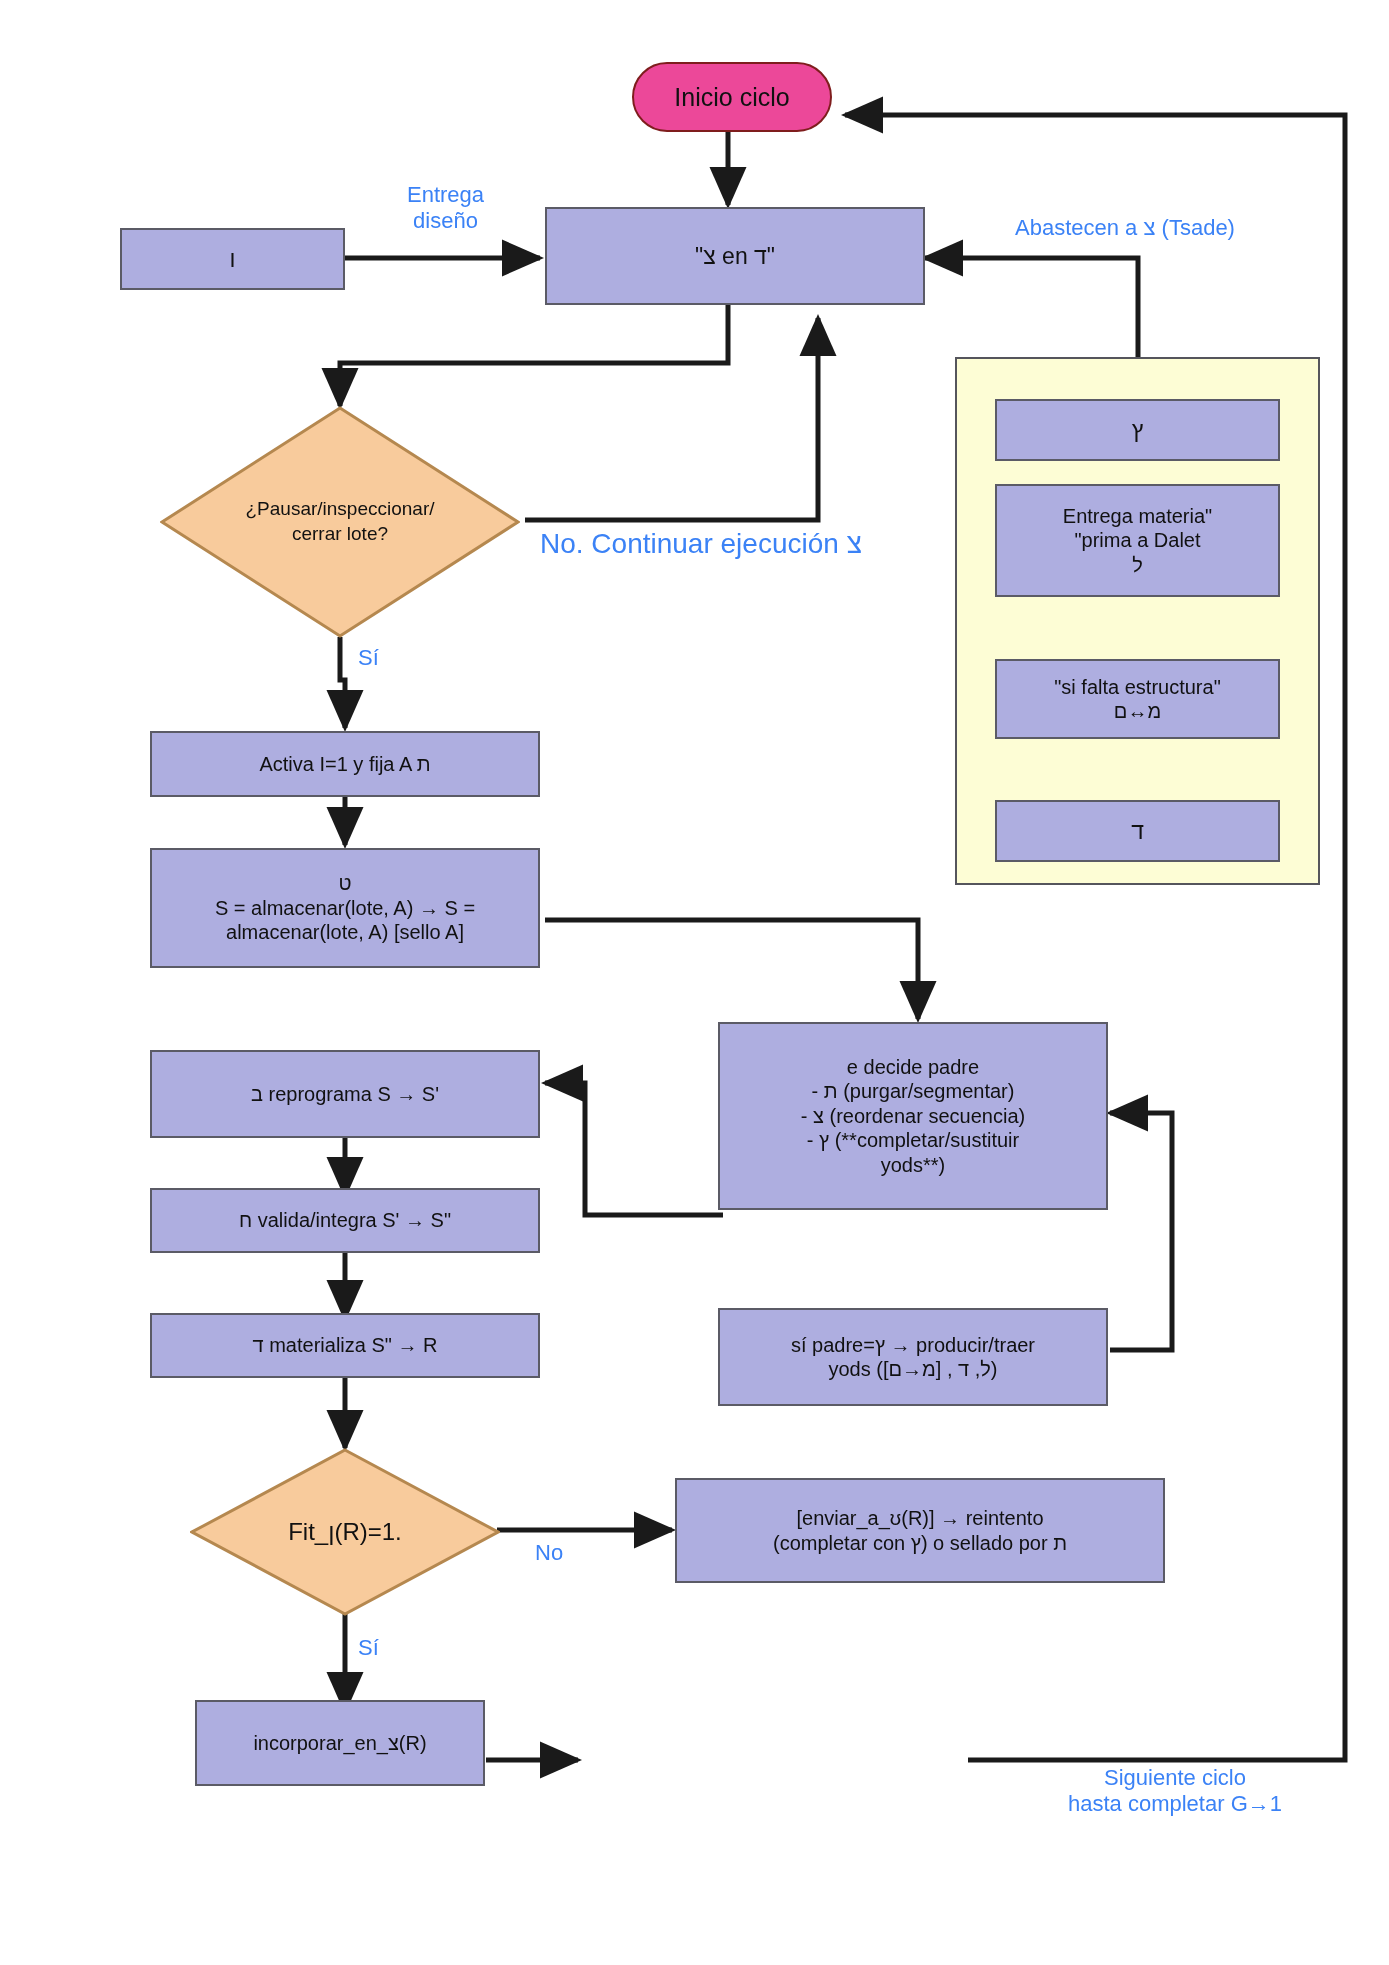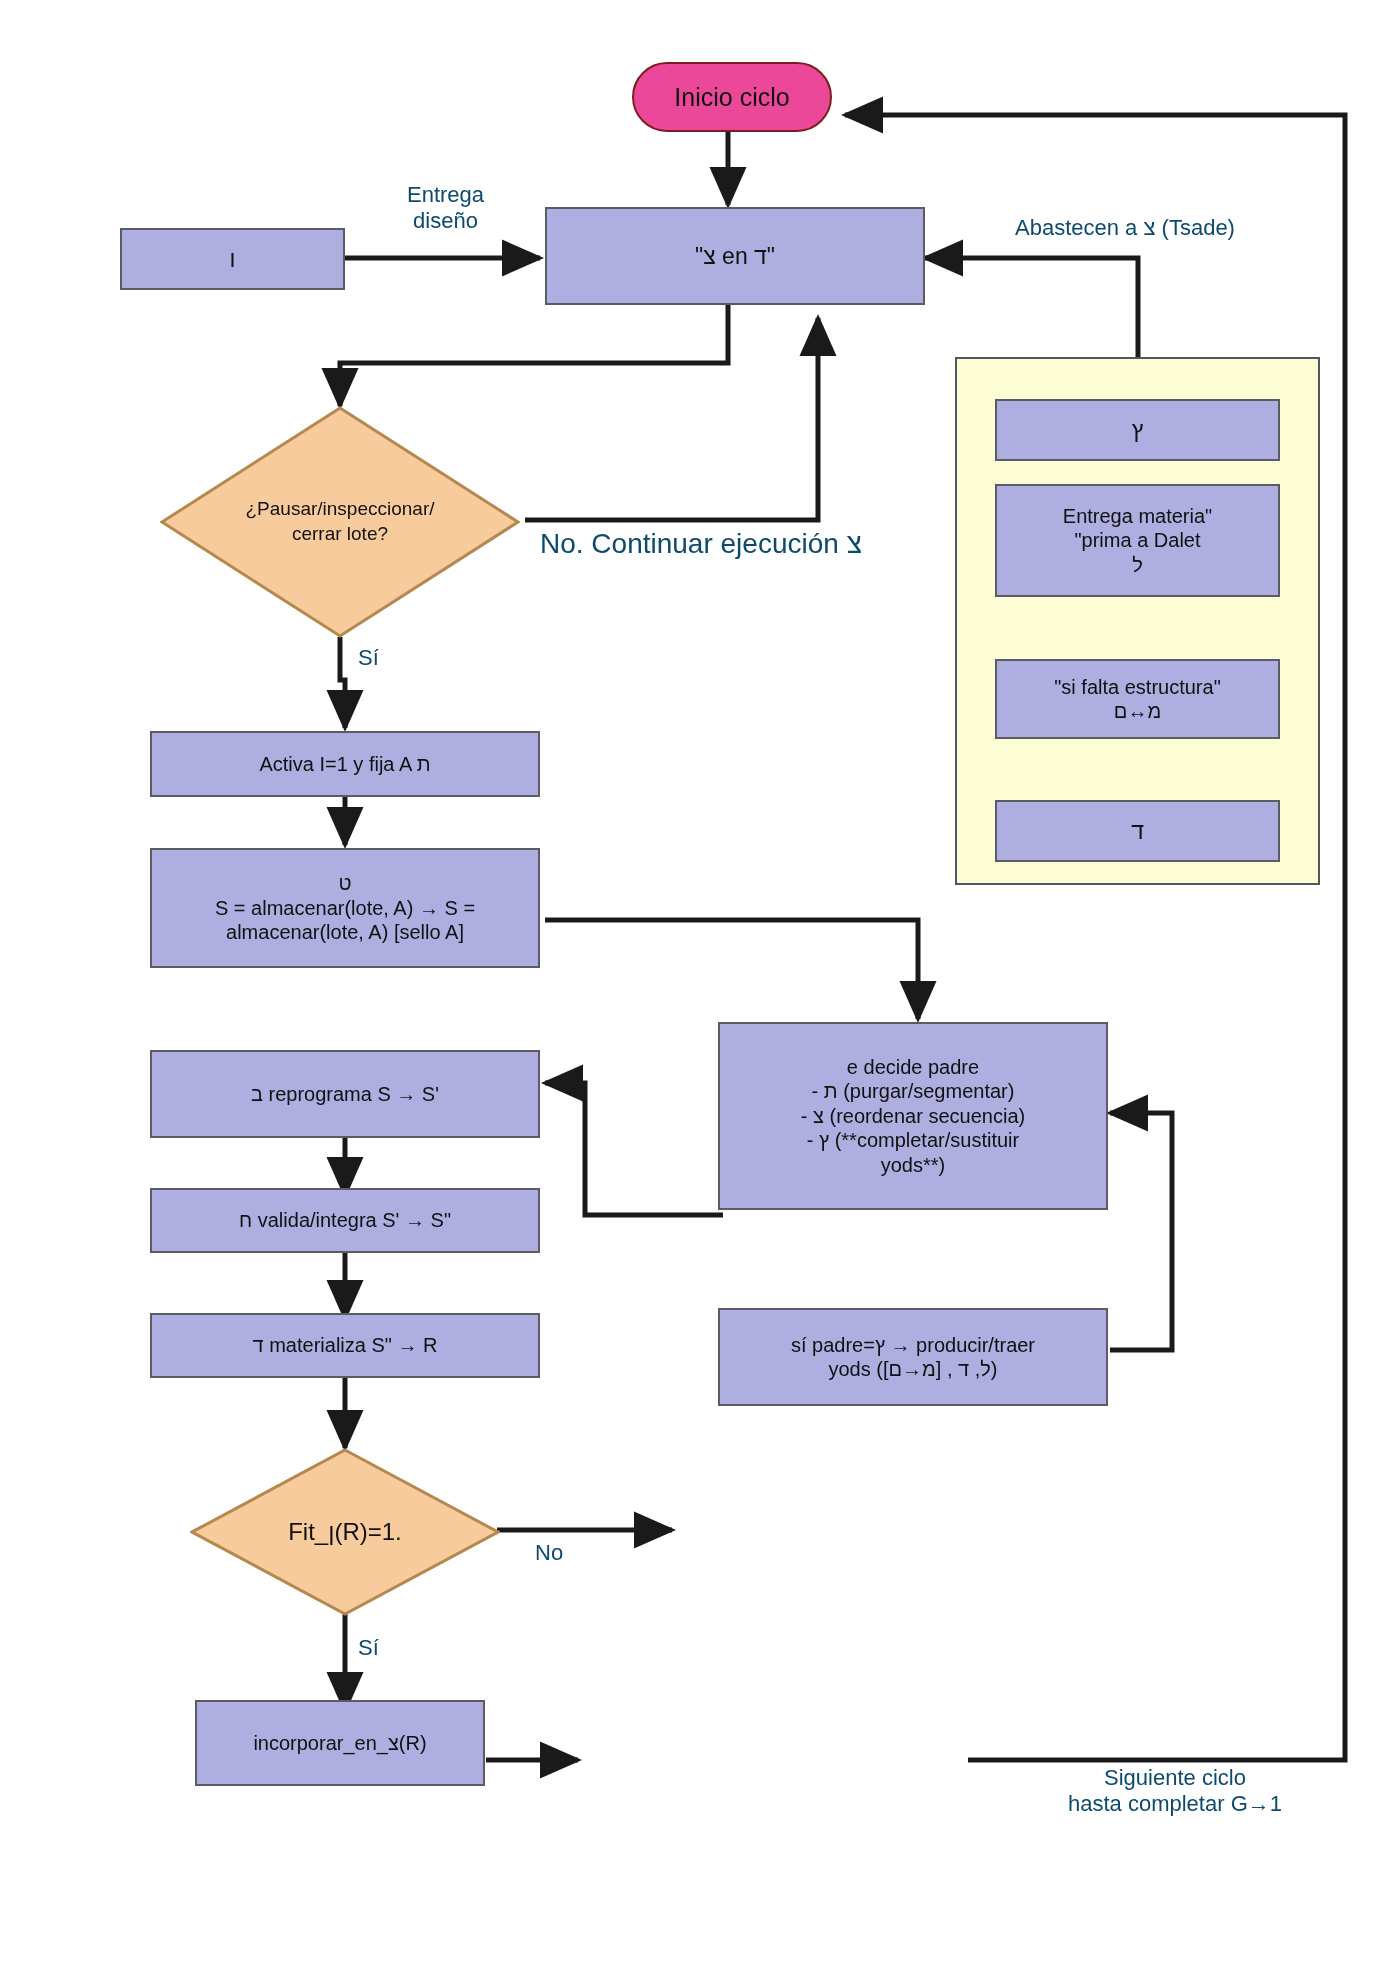--- a/index.html
+++ b/index.html
@@ -81,21 +81,21 @@
     padding: 0 14px;
     box-sizing: border-box;
   }
   .edge-label {
     position: absolute;
     font-size: 22px;
     text-align: center;
     line-height: 1.2;
     white-space: pre-line;
     z-index: 4;
-    color: #0c4a6e;
+    color: #3b82f6;
   }
   .lbl-sm { font-size: 28px; }
 </style>
 </head>
 <body>
 
 <div id="canvas">
 
   <div class="group-box" style="left:955px; top:357px; width:365px; height:528px;"></div>
 
@@ -191,20 +191,22 @@
     <svg width="310" height="168" viewBox="0 0 310 168">
       <polygon points="155,2 308,84 155,166 2,84" fill="#f8cb9c" stroke="#b5884f" stroke-width="3"></polygon>
     </svg>
     <div class="diamond-label" style="font-size:24px;">Fit_ן(R)=1.</div>
   </div>
 
   <div class="edge-label" style="left:535px; top:1540px; width:60px; text-align:left;">No</div>
 
   <div class="edge-label" style="left:358px; top:1635px; width:60px; text-align:left;">Sí</div>
 
+  <div class="node proc" style="left:675px; top:1478px; width:490px; height:105px;">[enviar_a_ʊ(R)] → reintento
+(completar con ץ) o sellado por ת</div>
 
   <div class="node proc" style="left:195px; top:1700px; width:290px; height:86px;">incorporar_en_צ(R)</div>
 
 
   <div class="edge-label" style="left:1010px; top:1765px; width:330px;">Siguiente ciclo
 hasta completar G→1</div>
 
   <div class="node proc" style="left:995px; top:399px; width:285px; height:62px; font-size:23px;">ץ</div>
 
   <div class="node proc" style="left:995px; top:484px; width:285px; height:113px;">Entrega materia"

